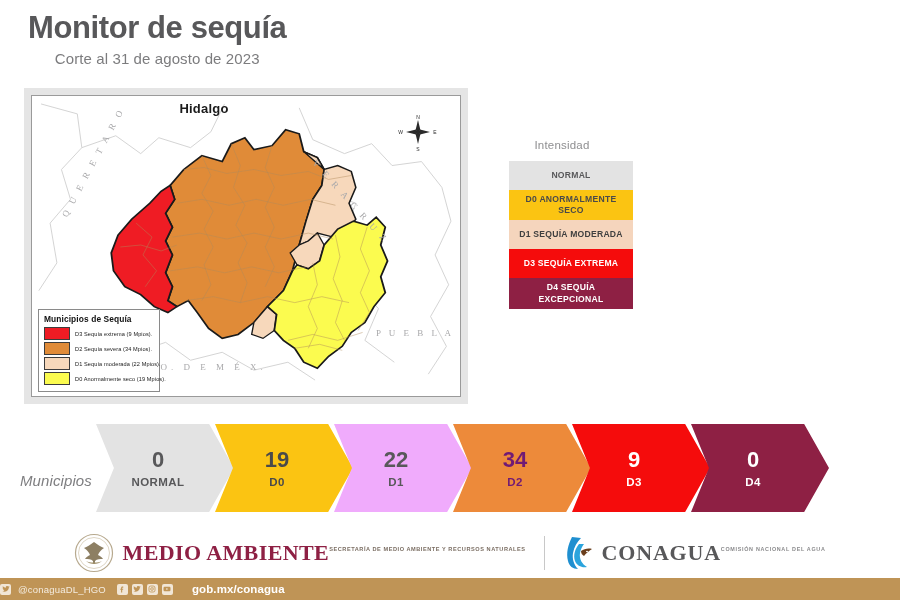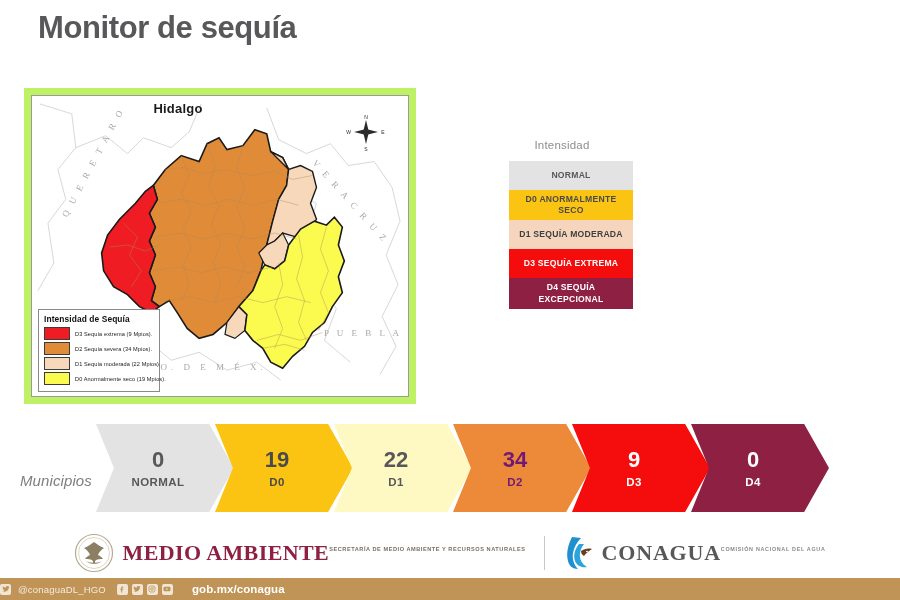--- a/index.html
+++ b/index.html
@@ -17,21 +17,21 @@
     color: #58585a;
   }
   .page {
     position: absolute;
     inset: 0;
   }
 
   
   .header {
     position: absolute;
-    left: 38px;
+    left: 28px;
     top: 12px;
     text-align: center;
   }
   .title {
     font-size: 31px;
     font-weight: bold;
     color: #58585a;
     letter-spacing: -0.4px;
     line-height: 1.05;
     margin: 0;
@@ -43,23 +43,23 @@
     margin-top: 5px;
     letter-spacing: 0.1px;
     white-space: nowrap;
   }
 
   
   .map-frame {
     position: absolute;
     left: 24px;
     top: 88px;
-    width: 392px;
+    width: 444px;
     height: 316px;
-    background: #bef264;
+    background: #e5e5e5;
     padding: 7px;
     box-sizing: border-box;
   }
   .map-inner {
     position: relative;
     width: 100%;
     height: 100%;
     background: #ffffff;
     border: 1px solid #9a9a9a;
     box-sizing: border-box;
@@ -353,20 +353,21 @@
     margin-left: 8px;
   }
 </style>
 </head>
 <body>
 
 <div class="page">
 
   <div class="header">
     <div class="title">Monitor de sequía</div>
+    <div class="subtitle">Corte al 31 de agosto de 2023</div>
   </div>
 
   <div class="map-frame">
     <div class="map-inner">
 
       <svg class="map-svg" viewBox="0 0 378 302" preserveAspectRatio="none">
 
         <g stroke="#cccccc" stroke-width="0.8" fill="none">
           <path d="M8 8 L40 18 L44 52 L26 74 L34 104 L16 128 L22 168 L6 196"></path>
           <path d="M44 52 L74 40 L96 58 L112 42 L140 52 L158 36 L170 8"></path>
@@ -432,21 +433,21 @@
         <text x="2.5" y="22" font-size="5" text-anchor="middle" fill="#2b2b2b" font-family="Liberation Sans, sans-serif">W</text>
         <text x="37" y="22" font-size="5" text-anchor="middle" fill="#2b2b2b" font-family="Liberation Sans, sans-serif">E</text>
       </svg>
 
       <div class="neigh neigh-qro">Q U E R E T A R O</div>
       <div class="neigh neigh-ver">V E R A C R U Z</div>
       <div class="neigh neigh-pue">P U E B L A</div>
       <div class="neigh neigh-mex">E D O.  D E  M É X.</div>
 
       <div class="map-legend">
-        <div class="map-legend-title">Intensidad de Sequía</div>
+        <div class="map-legend-title">Municipios de Sequía</div>
 
         <div class="map-legend-row">
           <span class="map-legend-sw" style="background:#ef1c24"></span>
           <span class="map-legend-text">D3 Sequía extrema (9 Mpios).</span>
         </div>
         <div class="map-legend-row">
           <span class="map-legend-sw" style="background:#e08b38"></span>
           <span class="map-legend-text">D2 Sequía severa (34 Mpios).</span>
         </div>
         <div class="map-legend-row">
@@ -479,21 +480,21 @@
     <div class="chev first" style="left:96px;background:#e3e3e3;color:#58585a">
       <span class="chev-count">0</span>
       <span class="chev-code">NORMAL</span>
     </div>
 
     <div class="chev" style="left:215px;background:#fbc412;color:#4a4a4a">
       <span class="chev-count">19</span>
       <span class="chev-code">D0</span>
     </div>
 
-    <div class="chev" style="left:334px;background:#fef9c3;color:#58585a">
+    <div class="chev" style="left:334px;background:#f0abfc;color:#58585a">
       <span class="chev-count">22</span>
       <span class="chev-code">D1</span>
     </div>
 
     <div class="chev" style="left:453px;background:#ed8a3a;color:#701a75">
       <span class="chev-count">34</span>
       <span class="chev-code">D2</span>
     </div>
 
     <div class="chev" style="left:572px;background:#f50c0c;color:#ffffff">

